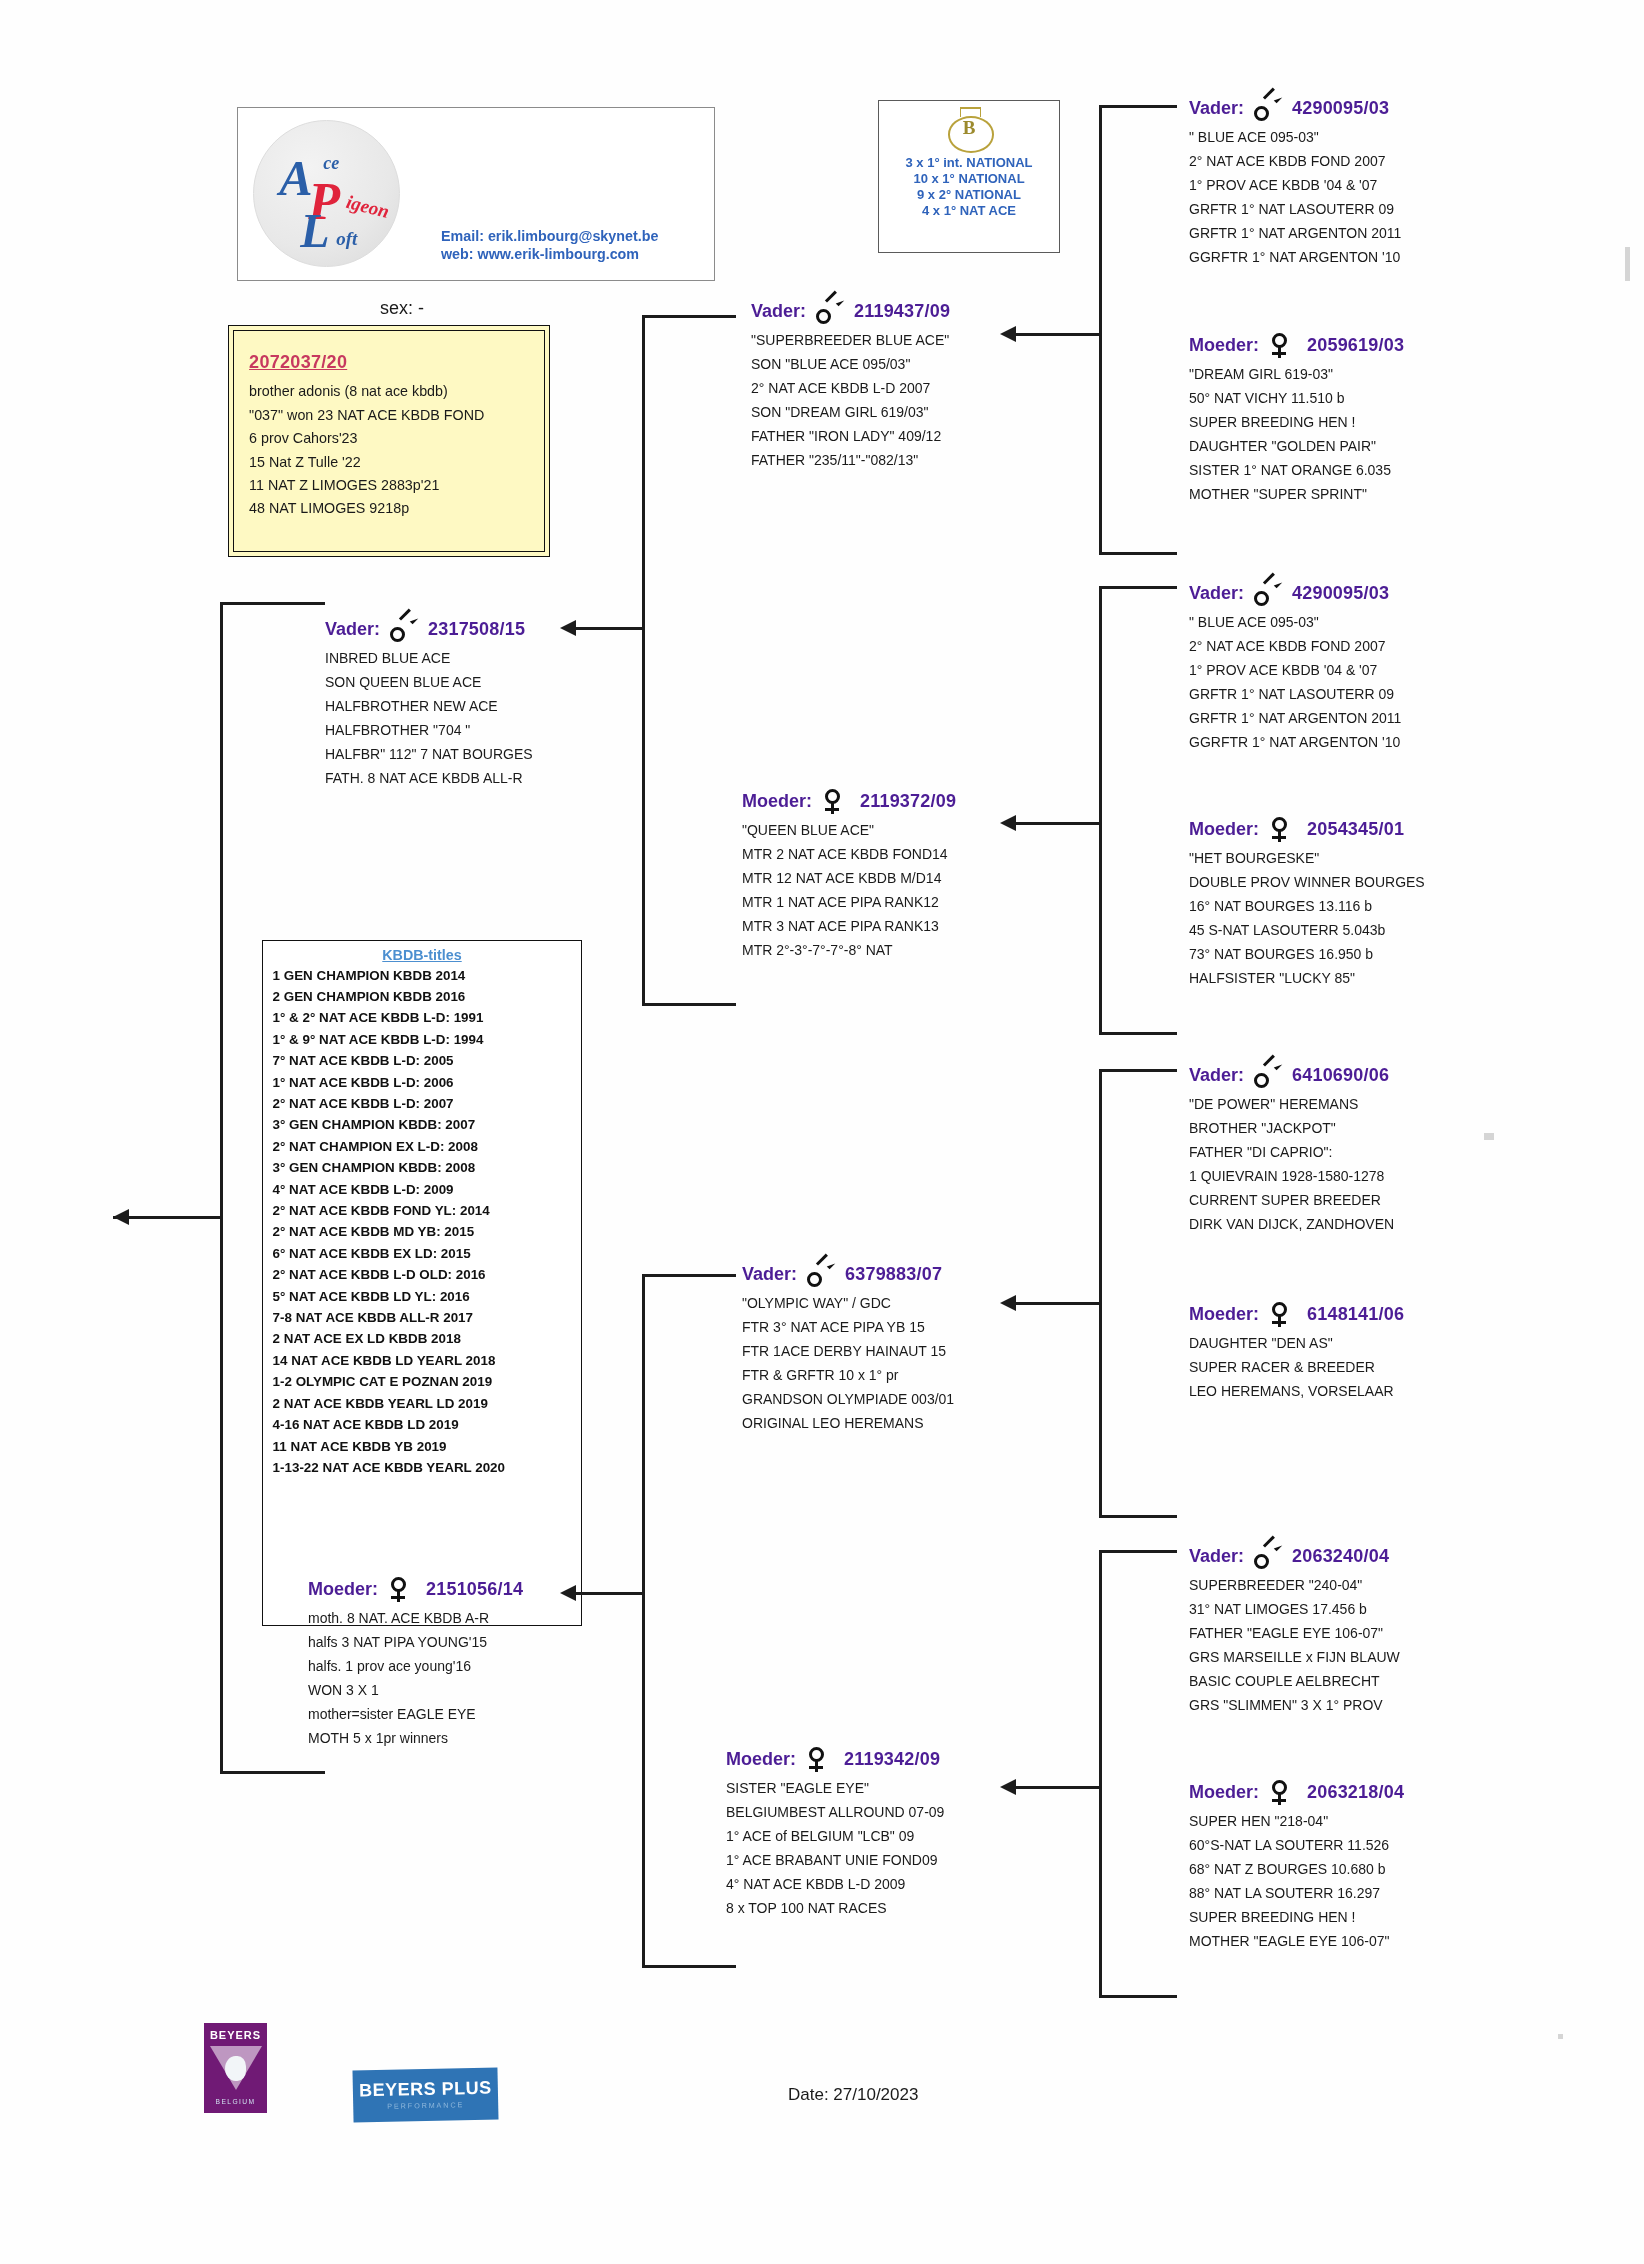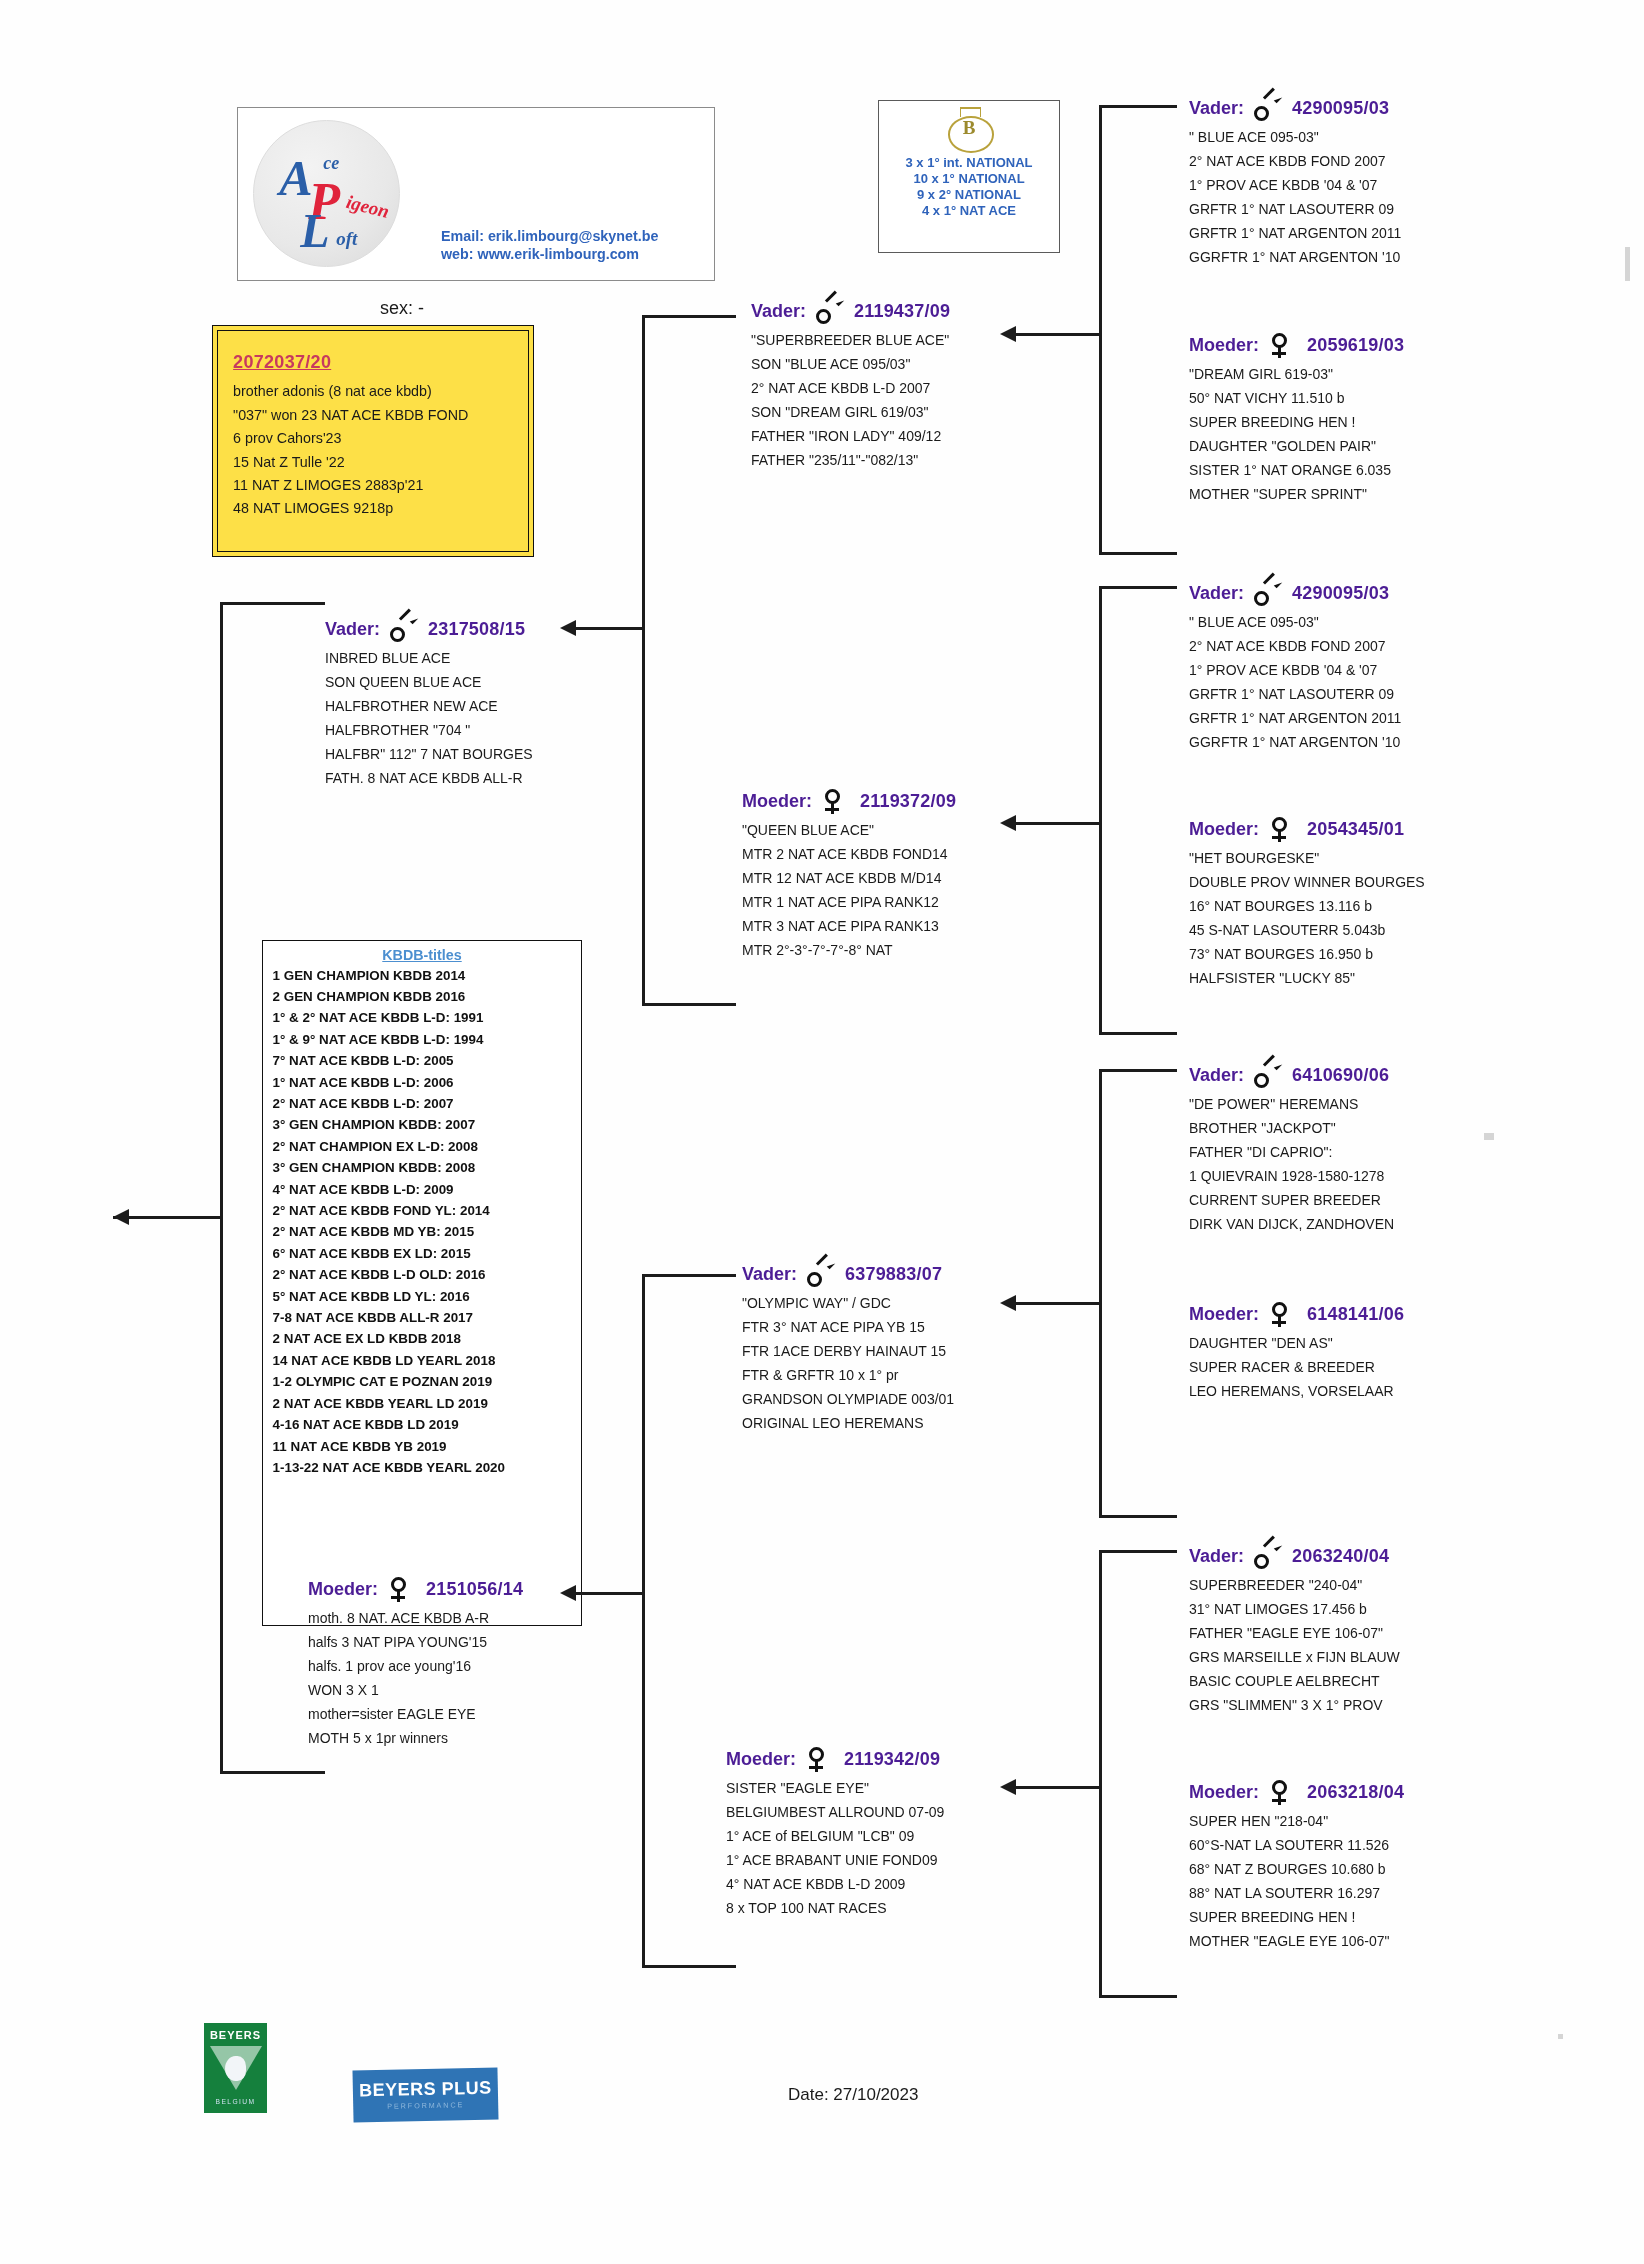--- a/index.html
+++ b/index.html
@@ -142,27 +142,27 @@
     left: 380px;
     top: 298px;
     font-size: 18px;
     color: #1a1a1a;
     white-space: nowrap;
   }
 
   
   .subjectbox {
     position: absolute;
-    left: 212px;
+    left: 228px;
     top: 325px;
     width: 322px;
     height: 232px;
     border: 1.9px solid #111;
     box-sizing: border-box;
-    background: #fde047;
+    background: #fef9c3;
   }
   .subjectbox .inner {
     position: absolute;
     left: 3.8px; top: 3.8px; right: 3.8px; bottom: 3.8px;
     border: 1.9px solid #111;
     box-sizing: border-box;
     padding: 21px 0 0 15.3px;
   }
   .subject-ring {
     color: #c7395f;
@@ -294,21 +294,21 @@
     border-right: 16.3px solid #1c1c1c;
   }
 
   
   .beyers-logo {
     position: absolute;
     left: 204px;
     top: 2023px;
     width: 63px;
     height: 90px;
-    background: #15803d;
+    background: #701a75;
     box-sizing: border-box;
     padding-top: 5.7px;
   }
   .beyers-logo .bt {
     color: #fff;
     font-size: 11px;
     font-weight: bold;
     text-align: center;
     letter-spacing: 1px;
   }

